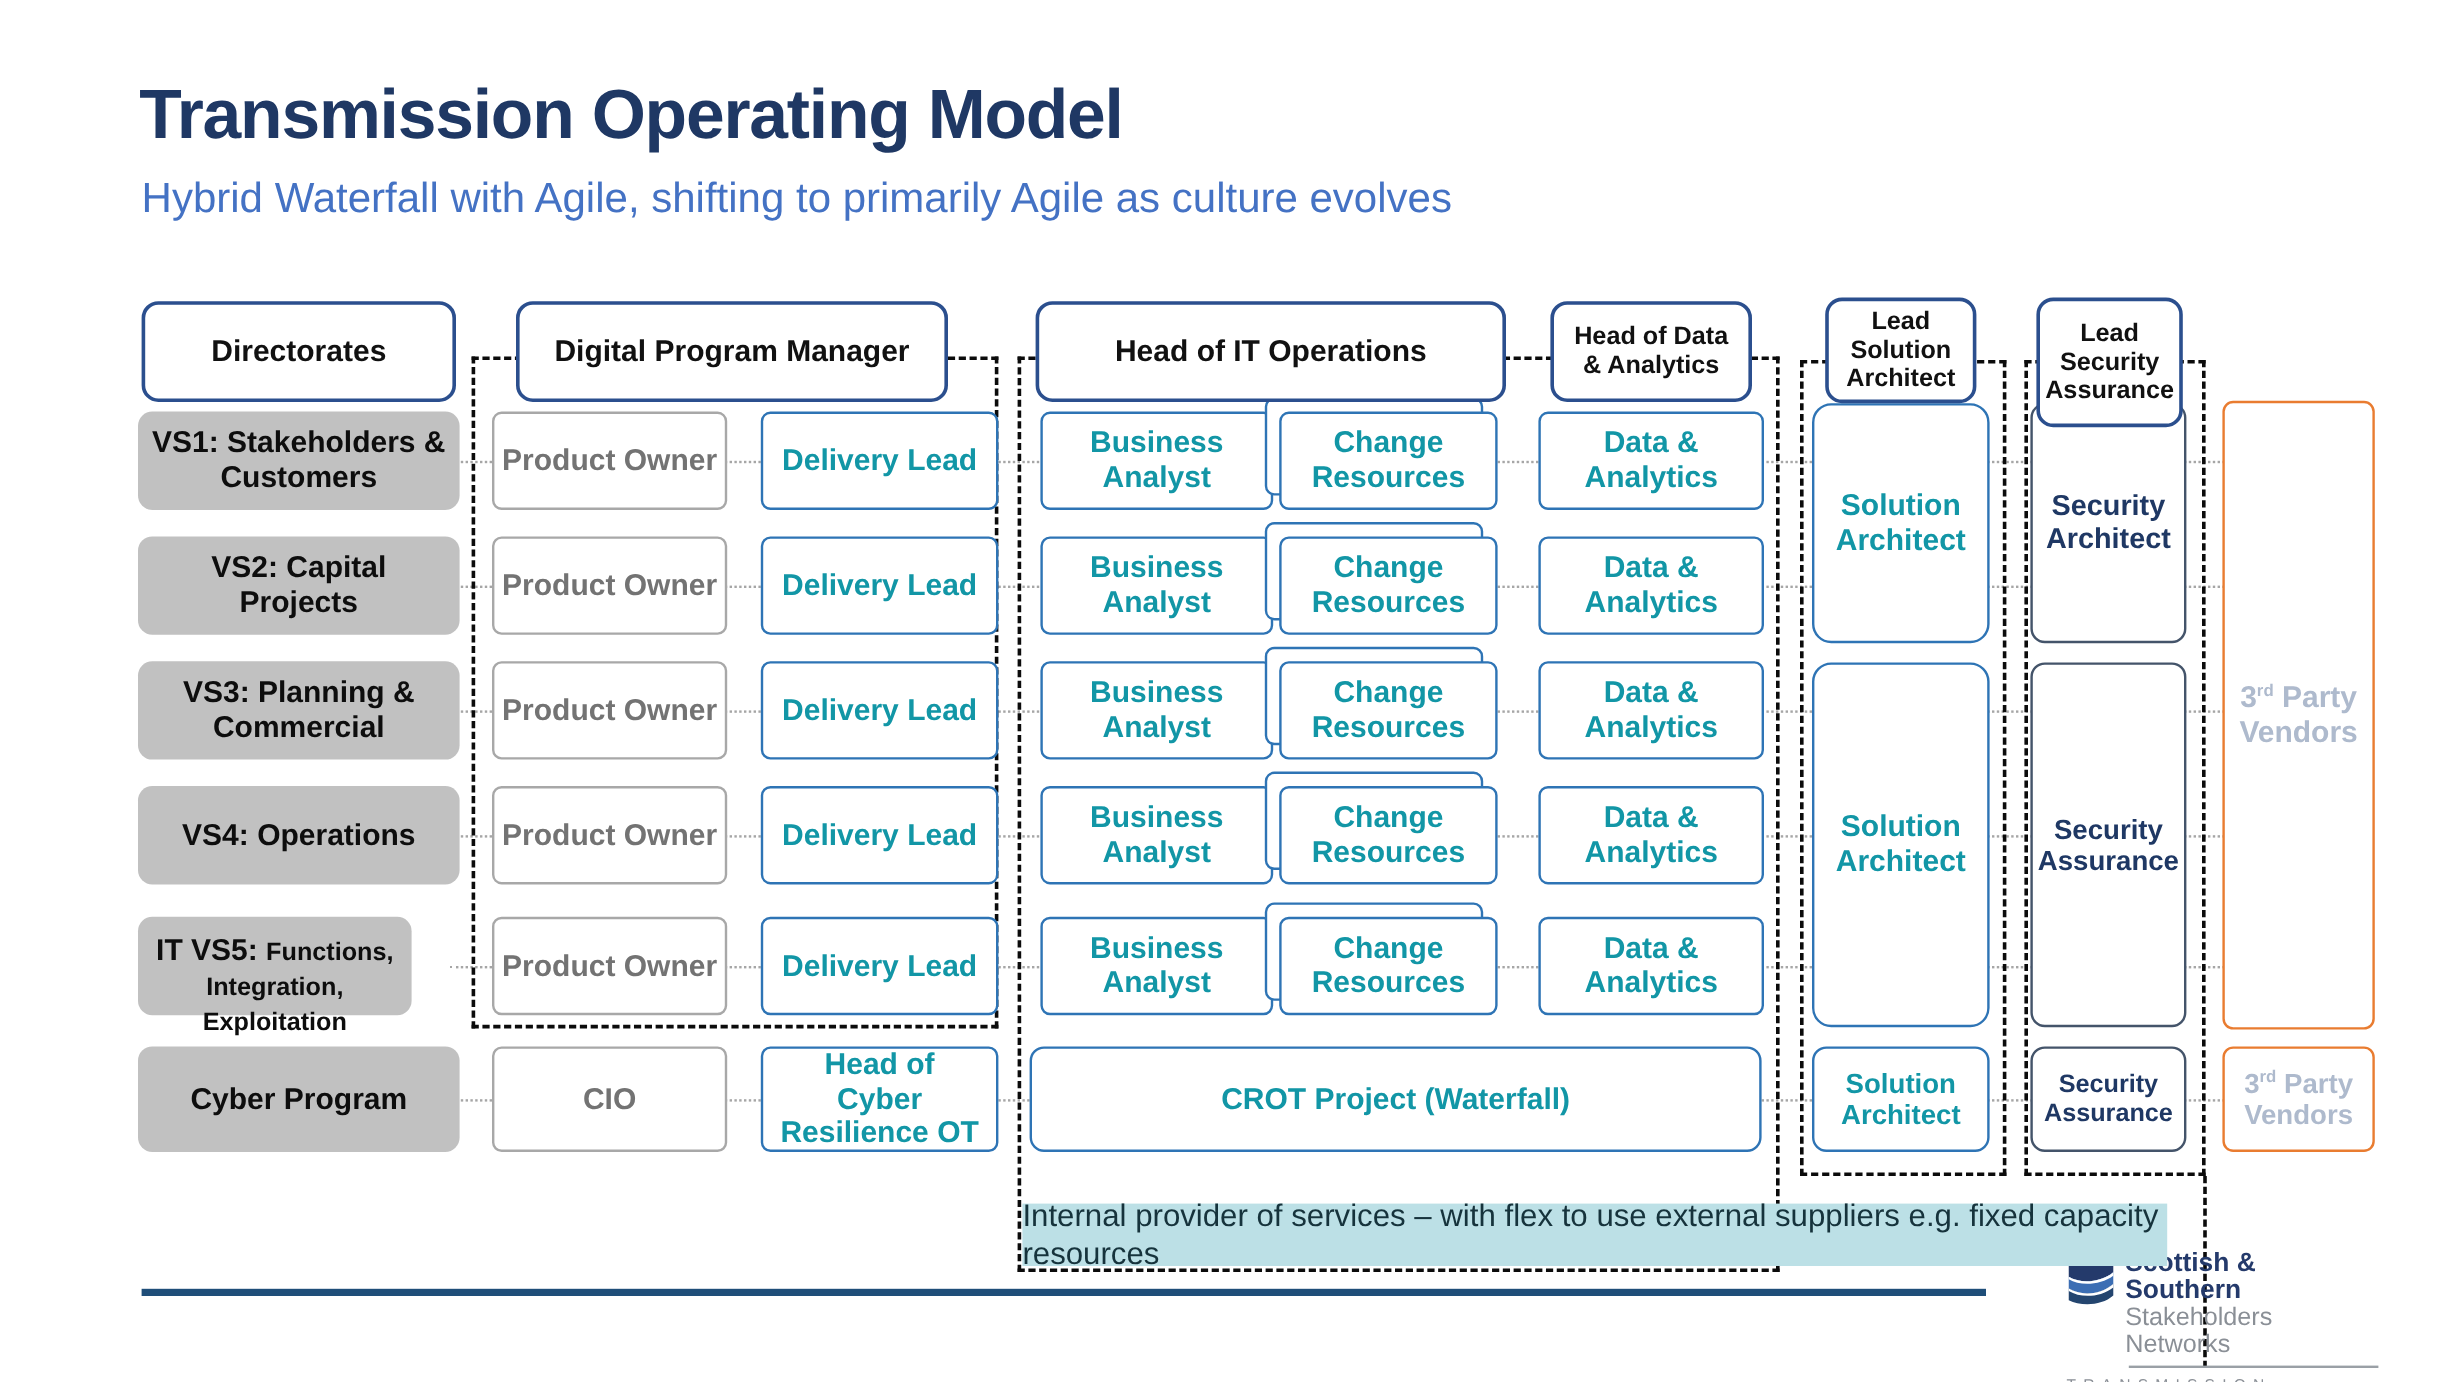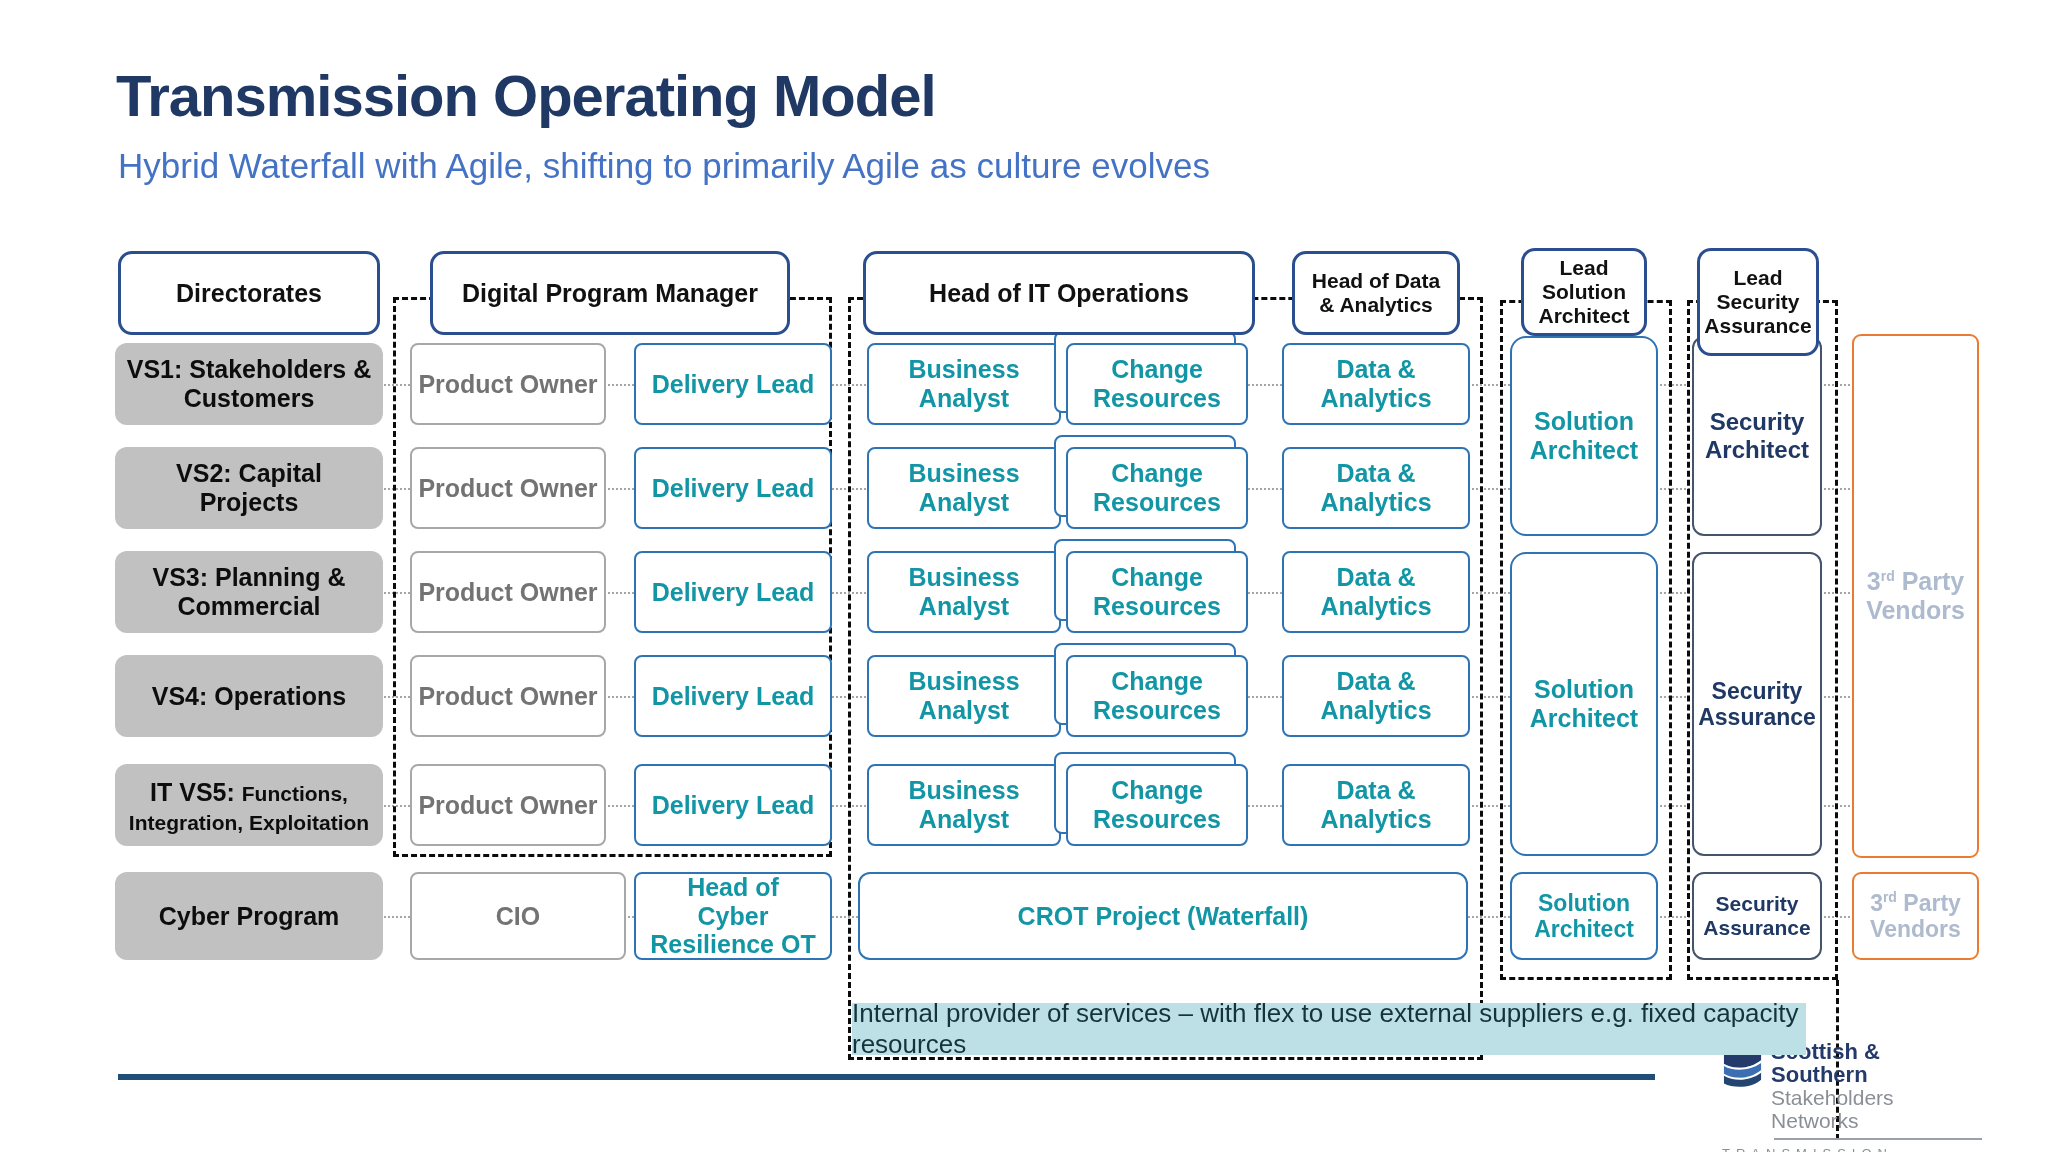--- a/index.html
+++ b/index.html
@@ -98,21 +98,21 @@
   <div class="box gray" style="left:115px;top:655px;width:268px;height:82px;">
       <span>VS4: Operations</span>
     </div>
   <div class="box po" style="left:410px;top:655px;width:196px;height:82px;">Product Owner</div>
   <div class="box teal" style="left:634px;top:655px;width:198px;height:82px;">Delivery Lead</div>
   <div class="box teal" style="left:867px;top:655px;width:194px;height:82px;">Business Analyst</div>
   <div class="crback" style="left:1054px;top:643px;width:182px;height:82px;"></div>
   <div class="box teal" style="left:1066px;top:655px;width:182px;height:82px;">Change Resources</div>
   <div class="box teal" style="left:1282px;top:655px;width:188px;height:82px;">Data &amp; Analytics</div>
 
-  <div class="box gray" style="left:115px;top:764px;width:268px;height:82px;display:block;padding-top:14px;">
+  <div class="box gray" style="left:115px;top:764px;width:228px;height:82px;display:block;padding-top:14px;">
     <span>IT VS5:</span>
      <span class="sub">Functions, Integration, Exploitation</span>
   </div>
   <div class="box po" style="left:410px;top:764px;width:196px;height:82px;">Product Owner</div>
   <div class="box teal" style="left:634px;top:764px;width:198px;height:82px;">Delivery Lead</div>
   <div class="box teal" style="left:867px;top:764px;width:194px;height:82px;">Business Analyst</div>
   <div class="crback" style="left:1054px;top:752px;width:182px;height:82px;"></div>
   <div class="box teal" style="left:1066px;top:764px;width:182px;height:82px;">Change Resources</div>
   <div class="box teal" style="left:1282px;top:764px;width:188px;height:82px;">Data &amp; Analytics</div>
 
@@ -120,21 +120,21 @@
   <div class="box sec" style="left:1692px;top:336px;width:130px;height:200px;font-size:24px;">Security Architect</div>
   <div class="box spanbox" style="left:1510px;top:552px;width:148px;height:304px;">Solution Architect</div>
   <div class="box sec" style="left:1692px;top:552px;width:130px;height:304px;">Security Assurance</div>
   <div class="box vendor" style="left:1852px;top:334px;width:127px;height:524px;padding:0 10px;">
     <span><span>3</span><sup>rd</sup><span> Party Vendors</span></span>
   </div>
 
   <div class="box gray" style="left:115px;top:872px;width:268px;height:88px;">
       <span>Cyber Program</span>
     </div>
-  <div class="box po" style="left:410px;top:872px;width:216px;height:88px;">CIO</div>
+  <div class="box po" style="left:410px;top:872px;width:196px;height:88px;">CIO</div>
   <div class="box teal" style="left:634px;top:872px;width:198px;height:88px;padding:0 14px;">Head of Cyber Resilience OT</div>
   <div class="box teal" style="left:858px;top:872px;width:610px;height:88px;border-radius:12px;">CROT Project (Waterfall)</div>
   <div class="box spanbox" style="left:1510px;top:872px;width:148px;height:88px;font-size:23px;border-radius:12px;">Solution Architect</div>
   <div class="box sec" style="left:1692px;top:872px;width:130px;height:88px;font-size:21px;">Security Assurance</div>
   <div class="box vendor" style="left:1852px;top:872px;width:127px;height:88px;font-size:23px;padding:0 8px;">
     <span><span>3</span><sup>rd</sup><span> Party Vendors</span></span>
   </div>
 
   <div class="banner">Internal provider of services – with flex to use external suppliers e.g. fixed capacity resources</div>
 

